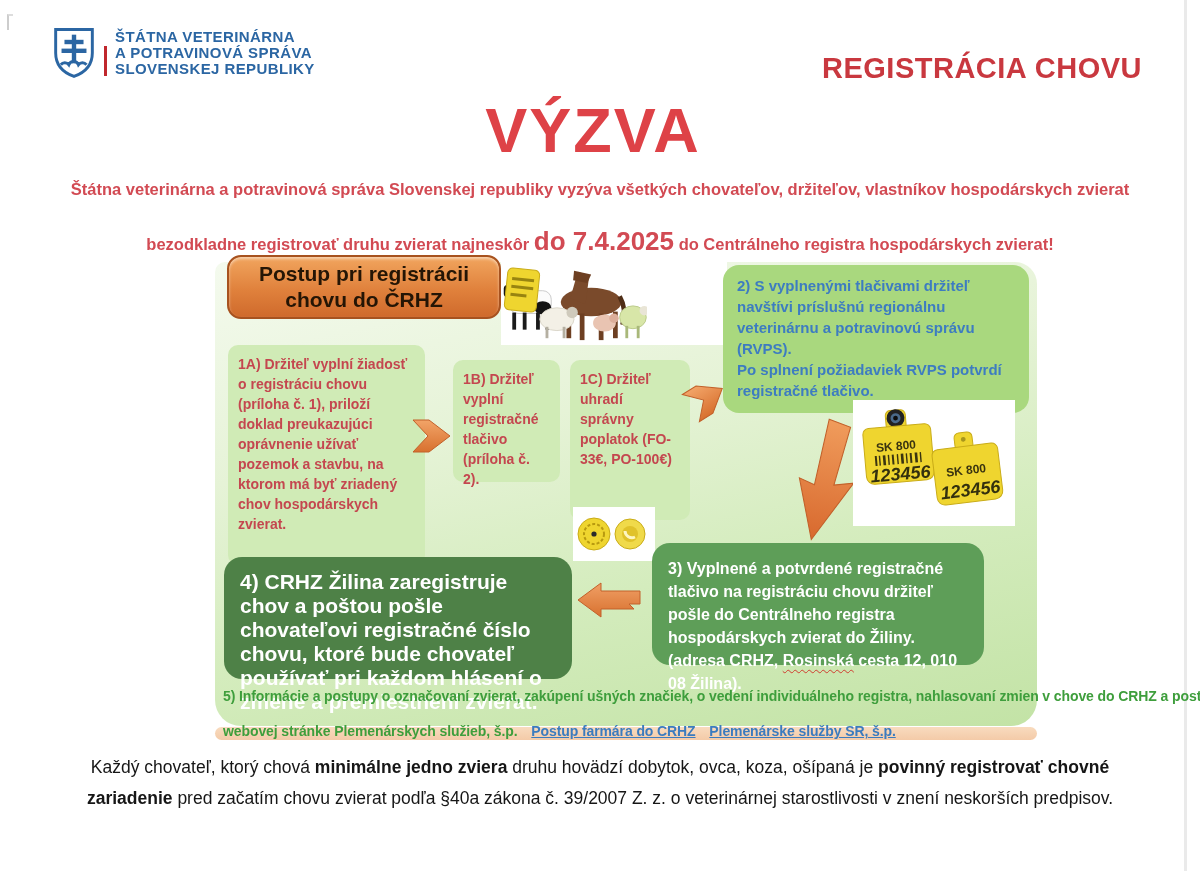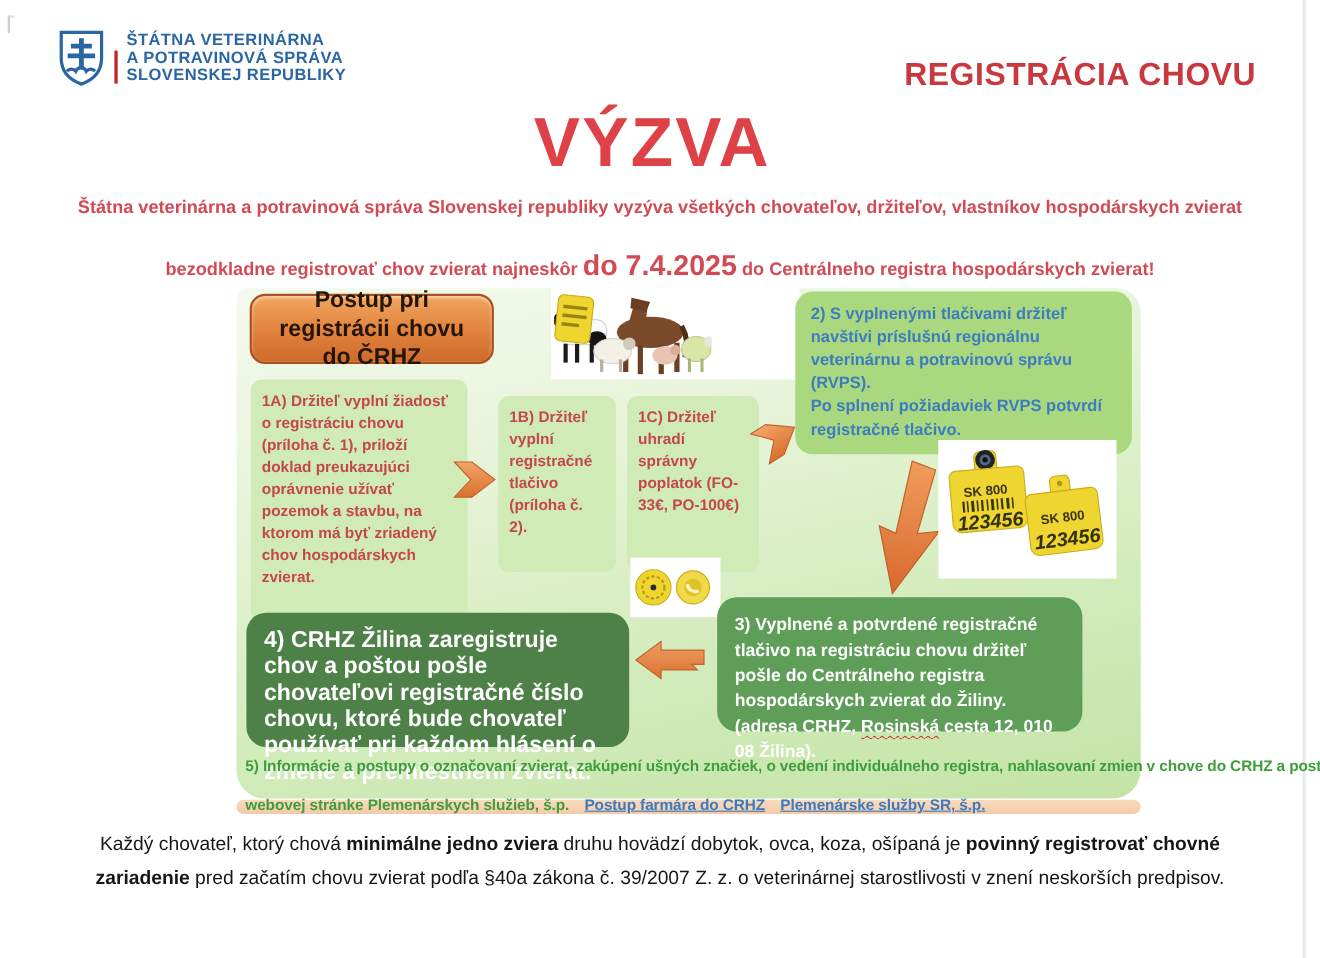--- a/index.html
+++ b/index.html
@@ -21,34 +21,34 @@
   .intro-2 { top:226px; }
   .intro-2 .big-date { font-size:26px; }
 
   
   .panel { position:absolute; left:215px; top:262px; width:822px; height:464px;
            border-radius:10px 22px 26px 26px;
            background:linear-gradient(168deg,#f4faee 0%,#e6f3d7 35%,#d4ecbd 65%,#c3e3a6 100%); }
   .panel-glow { position:absolute; left:215px; top:727px; width:822px; height:13px; border-radius:8px;
                 background:linear-gradient(180deg,#f6cfa9,#f0b98b); opacity:.75; }
 
-  .fc-header { position:absolute; left:227px; top:267px; width:222px; height:64px; border-radius:14px;
+  .fc-header { position:absolute; left:227px; top:255px; width:274px; height:64px; border-radius:14px;
                background:linear-gradient(180deg,#f1a55e 0%,#e0813c 55%,#cf6a2c 100%);
                border:2px solid #a7521f; box-shadow:inset 0 2px 3px rgba(255,255,255,.5);
                color:#241505; font-weight:bold; font-size:21px; line-height:26px; text-align:center;
                display:flex; align-items:center; justify-content:center; padding:2px 12px; }
 
   .photo-strip { position:absolute; left:501px; top:262px; width:226px; height:83px; background:#fff; }
   .photo-strip svg { position:absolute; left:2px; top:4px; }
   .mini-tag { position:absolute; left:148px; top:2px; width:38px; height:48px; transform:rotate(6deg); }
 
   .step-box-light { position:absolute; background:#d0ebb6; border-radius:10px; color:#c4474f; font-weight:bold;
                     font-size:14px; line-height:20px; padding:9px 10px; }
   .box-1a { left:228px; top:345px; width:197px; height:220px; }
-  .box-1b { left:453px; top:360px; width:107px; height:160px; }
+  .box-1b { left:453px; top:360px; width:107px; height:122px; }
   .box-1c { left:570px; top:360px; width:120px; height:160px; }
 
   .box-2 { position:absolute; left:723px; top:265px; width:306px; height:148px; background:#a9d87e; border-radius:16px;
            color:#3d7cc1; font-weight:bold; font-size:15px; line-height:21px; padding:10px 14px; }
 
   .box-dark { position:absolute; border-radius:18px; color:#ffffff; font-weight:bold; }
   .box-3 { left:652px; top:543px; width:332px; height:122px; background:#5e9e58; font-size:16px; line-height:23px; padding:14px 16px; }
   .box-4 { left:224px; top:557px; width:348px; height:122px; background:#4e8147; font-size:21px; line-height:24px; padding:13px 16px; }
   .squiggle { text-decoration:underline wavy #d03c30 1px; text-underline-offset:3px; }
 
@@ -90,21 +90,21 @@
     <div>ŠTÁTNA VETERINÁRNA</div>
     <div>A POTRAVINOVÁ SPRÁVA</div>
     <div>SLOVENSKEJ REPUBLIKY</div>
   </div>
 
   <div class="topright">REGISTRÁCIA CHOVU</div>
 
   <div class="page-title">VÝZVA</div>
 
   <div class="intro intro-1">Štátna veterinárna a potravinová správa Slovenskej republiky vyzýva všetkých chovateľov, držiteľov, vlastníkov hospodárskych zvierat</div>
-  <div class="intro intro-2"><span>bezodkladne registrovať chov zvierat najneskôr </span><span class="big-date">do 7.4.2025</span><span> do Centrálneho registra hospodárskych zvierat!</span></div>
+  <div class="intro intro-2"><span>bezodkladne registrovať druhu zvierat najneskôr </span><span class="big-date">do 7.4.2025</span><span> do Centrálneho registra hospodárskych zvierat!</span></div>
 
   <div class="panel"></div>
   <div class="panel-glow"></div>
 
   <div class="fc-header">Postup pri registrácii chovu do ČRHZ</div>
 
   <div class="photo-strip">
     <svg width="144" height="76" viewBox="0 0 150 80">
       <g>
         <rect x="6" y="26" width="44" height="24" rx="9" fill="#fbfbfb" stroke="#c9c9c9"></rect>

